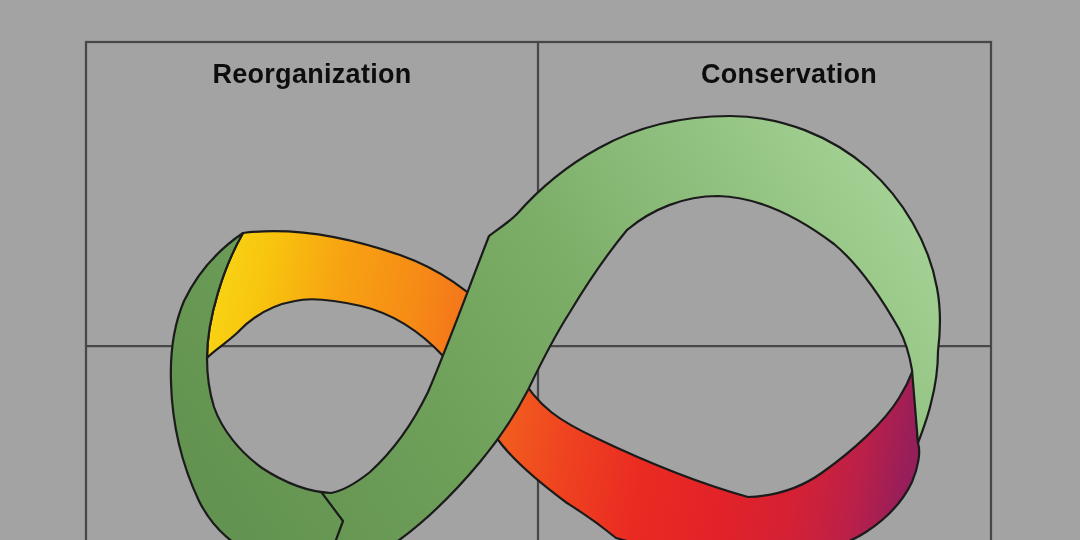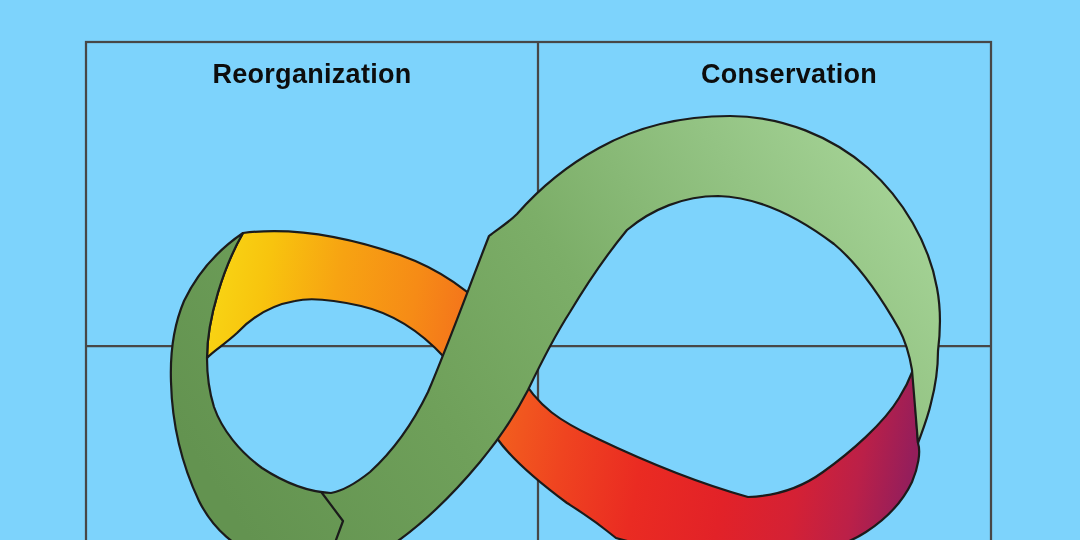--- a/index.html
+++ b/index.html
@@ -8,21 +8,21 @@
     background: #ffffff;
     width: 1080px;
     height: 540px;
     overflow: hidden;
     font-family: "Liberation Sans", sans-serif;
   }
   .canvas {
     position: relative;
     width: 1080px;
     height: 540px;
-    background: #7dd3fc;
+    background: #a3a3a3;
   }
   svg { display: block; }
   .quad-label {
     font-family: "Liberation Sans", "DejaVu Sans", sans-serif;
     font-weight: bold;
     font-size: 27px;
     letter-spacing: 0.3px;
   }
 </style>
 </head>

